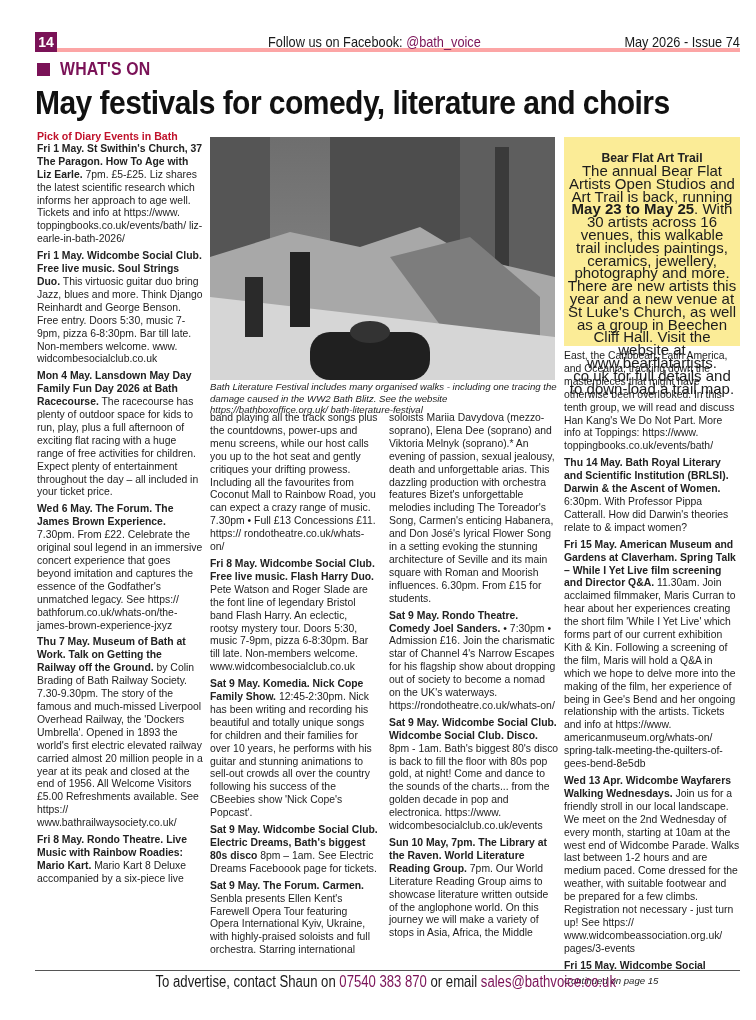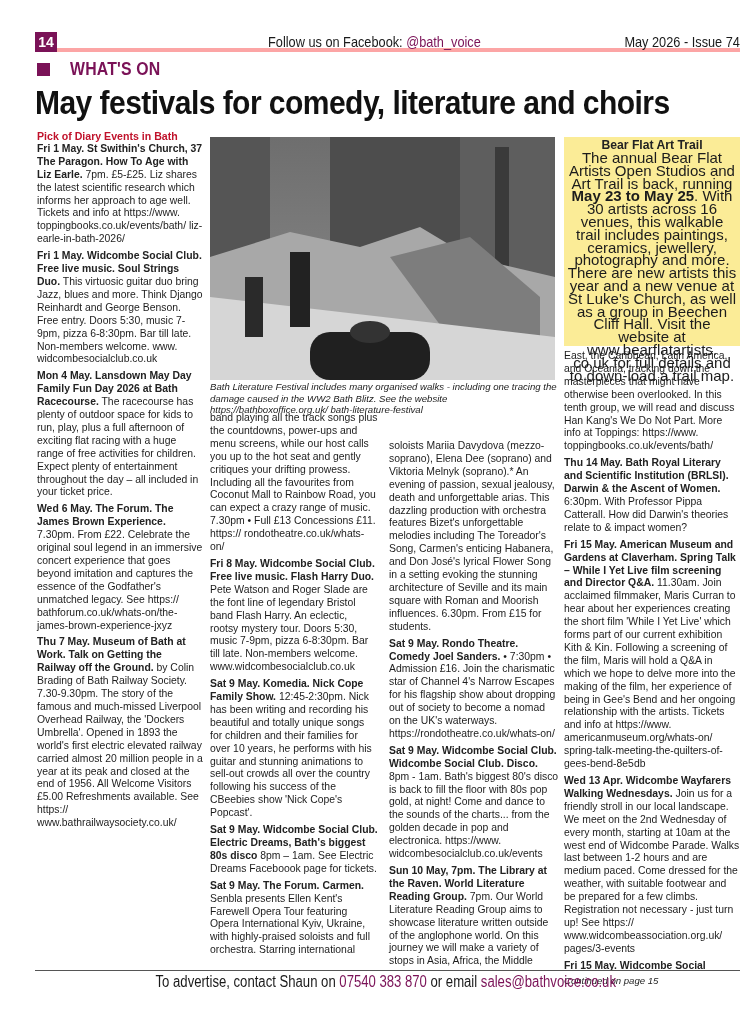--- a/index.html
+++ b/index.html
@@ -7,41 +7,41 @@
   body { font-family: "Liberation Sans", sans-serif; color: #1a1a1a; position: relative; }
 
   .topbar { position: absolute; left: 35px; top: 32px; width: 705px; height: 20px; border-bottom: 4px solid #fca5a5; }
   .page-num { position: absolute; left: 0; top: 0; width: 22px; height: 20px; background: #7a1257; color: #fff;
     font-family: "Liberation Sans", sans-serif; font-weight: bold; font-size: 14px; text-align: center; line-height: 20px; }
   .follow { position: absolute; left: 233px; top: 1px; font-family: "Liberation Sans Narrow", "Liberation Sans", sans-serif;
     font-size: 15px; transform: scaleX(0.85); transform-origin: left center; white-space: nowrap; }
   .follow .handle { color: #7a1257; }
   .issue { position: absolute; right: 0; top: 1px; font-size: 15px; transform: scaleX(0.85); transform-origin: right center; white-space: nowrap; }
 
-  .section { position: absolute; left: 37px; top: 58px; height: 22px; display: flex; align-items: center; gap: 20px; }
+  .section { position: absolute; left: 37px; top: 58px; height: 22px; display: flex; align-items: center; gap: 10px; }
   .section .sq { width: 13px; height: 13px; background: #7a1257; }
   .section .label { color: #7a1257; font-weight: bold; font-size: 18px; transform: scaleX(0.88); transform-origin: left center; letter-spacing: 0.2px; }
 
   .headline { position: absolute; left: 35px; top: 84px; width: 705px; font-weight: bold; font-size: 33px; letter-spacing: -0.6px;
     white-space: nowrap; transform: scaleX(0.91); transform-origin: left center; color: #111; }
 
   .col { position: absolute; font-size: 10.4px; line-height: 12.9px; color: #1c1c1c; }
   .col p { margin-bottom: 4px; }
   .col b { font-weight: bold; color: #222; }
   .pick { color: #c0122b; font-weight: bold; font-size: 10.6px; }
   #col1 { left: 37px; top: 130px; width: 166px; }
   #col2 { left: 210px; top: 412px; width: 168px; }
-  #col3 { left: 389px; top: 412px; width: 170px; margin-top: 28px; }
+  #col3 { left: 389px; top: 412px; width: 170px; }
   #col4 { left: 564px; top: 350px; width: 176px; }
 
   .photo { position: absolute; left: 210px; top: 137px; width: 345px; height: 243px; overflow: hidden; background: #9a9a9a; }
   .photo svg { width: 100%; height: 100%; display: block; }
   .caption { position: absolute; left: 210px; top: 381px; width: 350px; font-size: 9.6px; line-height: 11.6px; font-style: italic; font-weight: normal; color: #222; }
 
-  .artbox { position: absolute; left: 564px; top: 137px; width: 176px; height: 209px; background: #fbec97; text-align: center; padding: 1px 3px; }
+  .artbox { position: absolute; left: 564px; top: 137px; width: 176px; height: 209px; background: #fbec97; text-align: center; padding: 14px 3px; }
   .artbox .title { font-weight: bold; font-size: 12.2px; line-height: 14px; color: #222; }
   .artbox .body { font-size: 15px; line-height: 12.8px; color: #1c1c1c; text-align: center; }
 
   .contd { font-style: italic; font-size: 9.6px; margin-top: -2px; }
   .bottomrule { position: absolute; left: 35px; top: 970px; width: 705px; border-top: 1.5px solid #555; }
   .footer { position: absolute; left: 10px; top: 973px; width: 752px; text-align: center; font-size: 16px; white-space: nowrap; }
   .footer span.inner { display: inline-block; transform: scaleX(0.82); transform-origin: center; }
   .footer .hl { color: #7a1257; }
 </style>
 </head>
@@ -63,20 +63,21 @@
 <h1 class="headline">May festivals for comedy, literature and choirs</h1>
 
 <div class="col" id="col1">
   <div class="pick">Pick of Diary Events in Bath</div>
   <div>
       <p><b>Fri 1 May. St Swithin's Church, 37 The Paragon. How To Age with Liz Earle.</b><span> 7pm. £5-£25. Liz shares the latest scientific research which informs her approach to age well. Tickets and info at https://www. toppingbooks.co.uk/events/bath/ liz-earle-in-bath-2026/</span></p>
       <p><b>Fri 1 May. Widcombe Social Club. Free live music. Soul Strings Duo.</b><span> This virtuosic guitar duo bring Jazz, blues and more. Think Django Reinhardt and George Benson. Free entry. Doors 5:30, music 7-9pm, pizza 6-8:30pm. Bar till late. Non-members welcome. www. widcombesocialclub.co.uk</span></p>
       <p><b>Mon 4 May. Lansdown May Day Family Fun Day 2026 at Bath Racecourse.</b><span> The racecourse has plenty of outdoor space for kids to run, play, plus a full afternoon of exciting flat racing with a huge range of free activities for children. Expect plenty of entertainment throughout the day – all included in your ticket price.</span></p>
       <p><b>Wed 6 May. The Forum. The James Brown Experience.</b><span> 7.30pm. From £22. Celebrate the original soul legend in an immersive concert experience that goes beyond imitation and captures the essence of the Godfather's unmatched legacy. See https:// bathforum.co.uk/whats-on/the-james-brown-experience-jxyz</span></p>
       <p><b>Thu 7 May. Museum of Bath at Work. Talk on Getting the Railway off the Ground.</b><span> by Colin Brading of Bath Railway Society. 7.30-9.30pm. The story of the famous and much-missed Liverpool Overhead Railway, the 'Dockers Umbrella'. Opened in 1893 the world's first electric elevated railway carried almost 20 million people in a year at its peak and closed at the end of 1956. All Welcome Visitors £5.00 Refreshments available. See https:// www.bathrailwaysociety.co.uk/</span></p>
+      <p><b>Fri 8 May. Rondo Theatre. Live Music with Rainbow Roadies: Mario Kart.</b><span> Mario Kart 8 Deluxe accompanied by a six-piece live</span></p>
     </div>
 </div>
 
 <div class="photo">
   <svg viewBox="0 0 345 243" preserveAspectRatio="none">
     <defs>
       <linearGradient id="sky" x1="0" y1="0" x2="0" y2="1">
         <stop offset="0" stop-color="#6e6e6e"></stop>
           <stop offset="1" stop-color="#8c8c8c"></stop>
       </linearGradient>

